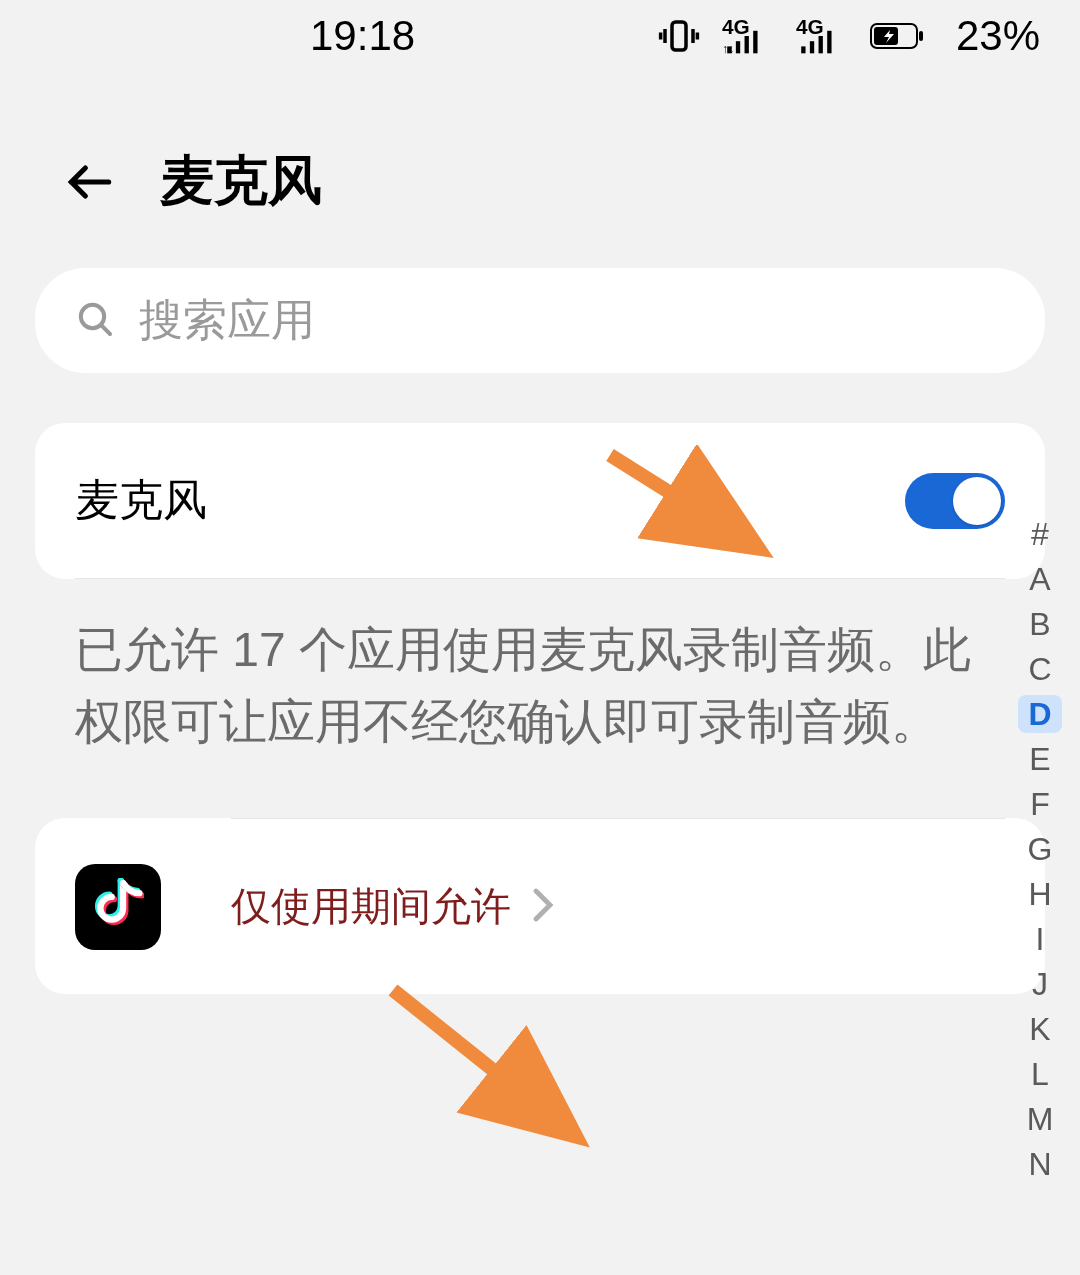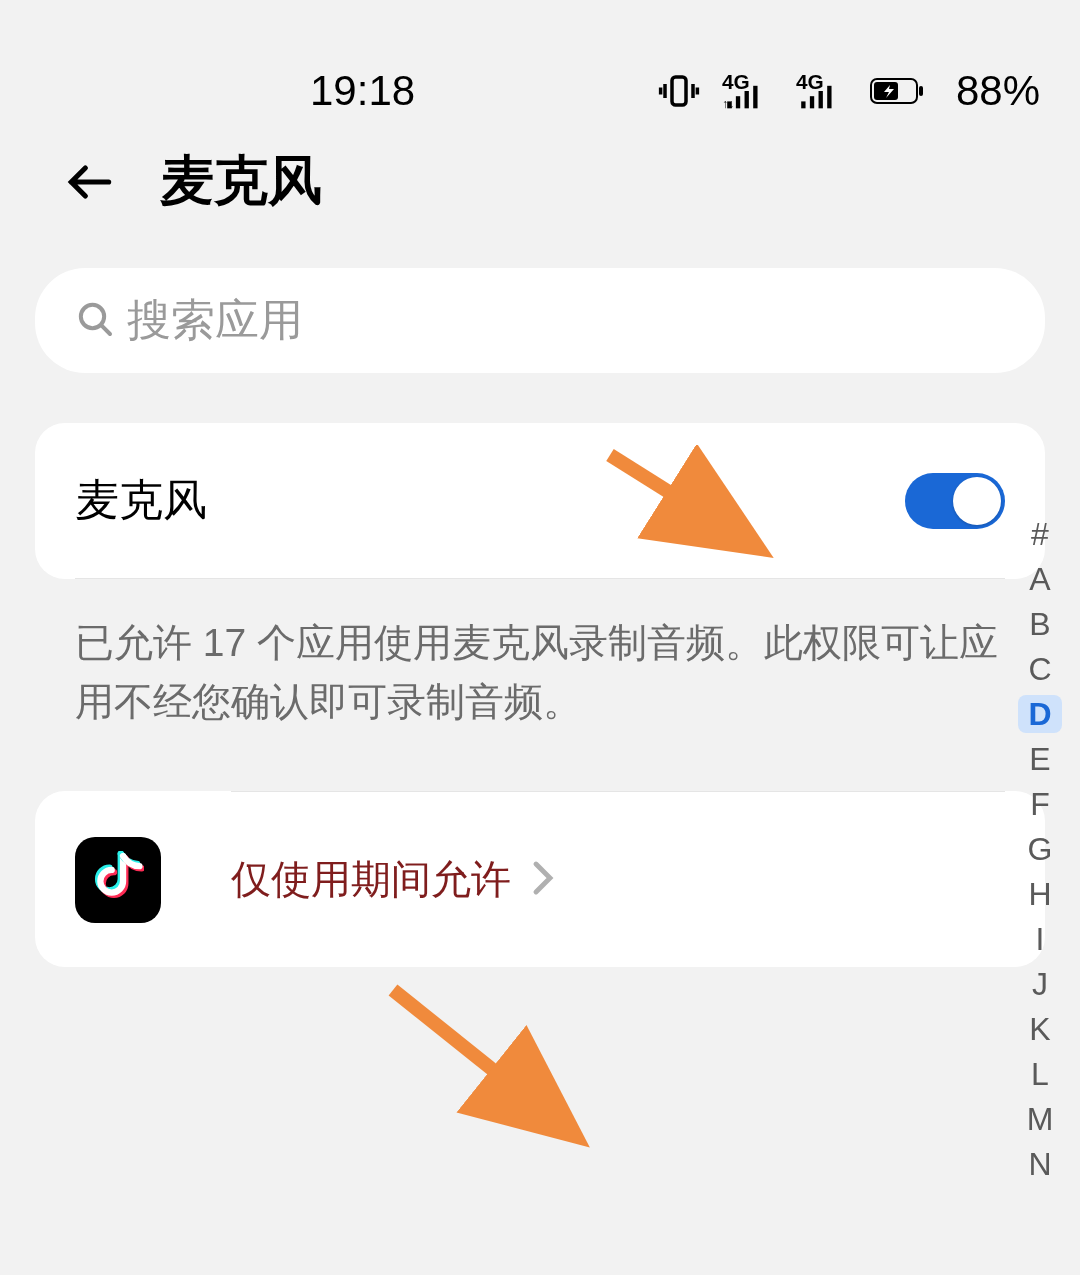--- a/index.html
+++ b/index.html
@@ -8,23 +8,23 @@
       height: 1275px;
       background: #f2f2f2;
       font-family: -apple-system, "PingFang SC", "Microsoft YaHei", sans-serif;
       position: relative;
       overflow: hidden;
     }
     
     .status-bar {
       height: 115px;
       display: flex;
-      align-items: flex-end;
+      align-items: flex-start;
       justify-content: space-between;
-      padding: 0 40px;
+      padding: 12px 40px;
       font-size: 42px;
       font-weight: 500;
       color: #000;
       background: #f2f2f2;
     }
     .status-time { margin-left: 270px; }
     .status-right { display: flex; align-items: center; gap: 22px; }
     .status-icon { display: inline-flex; align-items: center; }
     .battery-text { font-size: 42px; margin-left: 8px; }
 
@@ -55,21 +55,21 @@
     }
 
     
     .search-box {
       background: #fff;
       border-radius: 50px;
       height: 105px;
       display: flex;
       align-items: center;
       padding: 0 40px;
-      gap: 12px;
+      gap: 24px;
       margin-bottom: 50px;
     }
     .search-placeholder {
       font-size: 44px;
       color: #9a9a9a;
     }
 
     
     .card {
       background: #fff;
@@ -109,21 +109,21 @@
       height: 48px;
       border-radius: 50%;
       background: #fff;
       box-shadow: 0 1px 3px rgba(0,0,0,0.2);
     }
     .toggle.on .toggle-knob { right: 4px; }
     .toggle.off .toggle-knob { left: 4px; }
 
     
     .description {
-      font-size: 39px;
+      font-size: 48px;
       color: #6b6b6b;
       line-height: 1.5;
       padding: 0 40px;
       margin-bottom: 60px;
     }
 
     
     .app-card {
       background: #fff;
       border-radius: 30px;
@@ -232,21 +232,21 @@
     </span>
 
     <span class="status-icon">
       <svg width="56" height="32" viewBox="0 0 56 32">
         <rect x="1" y="4" width="46" height="24" rx="6" fill="none" stroke="#000" stroke-width="2"></rect>
         <rect x="49" y="11" width="4" height="10" rx="2" fill="#000"></rect>
         <rect x="4" y="7" width="24" height="18" rx="3" fill="#000"></rect>
         <path d="M20 10 L14 17 L19 17 L16 23 L24 14 L19 14 Z" fill="#fff"></path>
       </svg>
     </span>
-    <span class="battery-text">88%</span>
+    <span class="battery-text">23%</span>
   </div>
 </div>
 
 <div class="header">
   <div class="back-arrow">
     <svg width="56" height="56" viewBox="0 0 24 24" fill="none" stroke="#000" stroke-width="2.2" stroke-linecap="round">
       <path d="M20 12H4M10 6l-6 6 6 6"></path>
     </svg>
   </div>
   <div class="page-title">麦克风</div>

